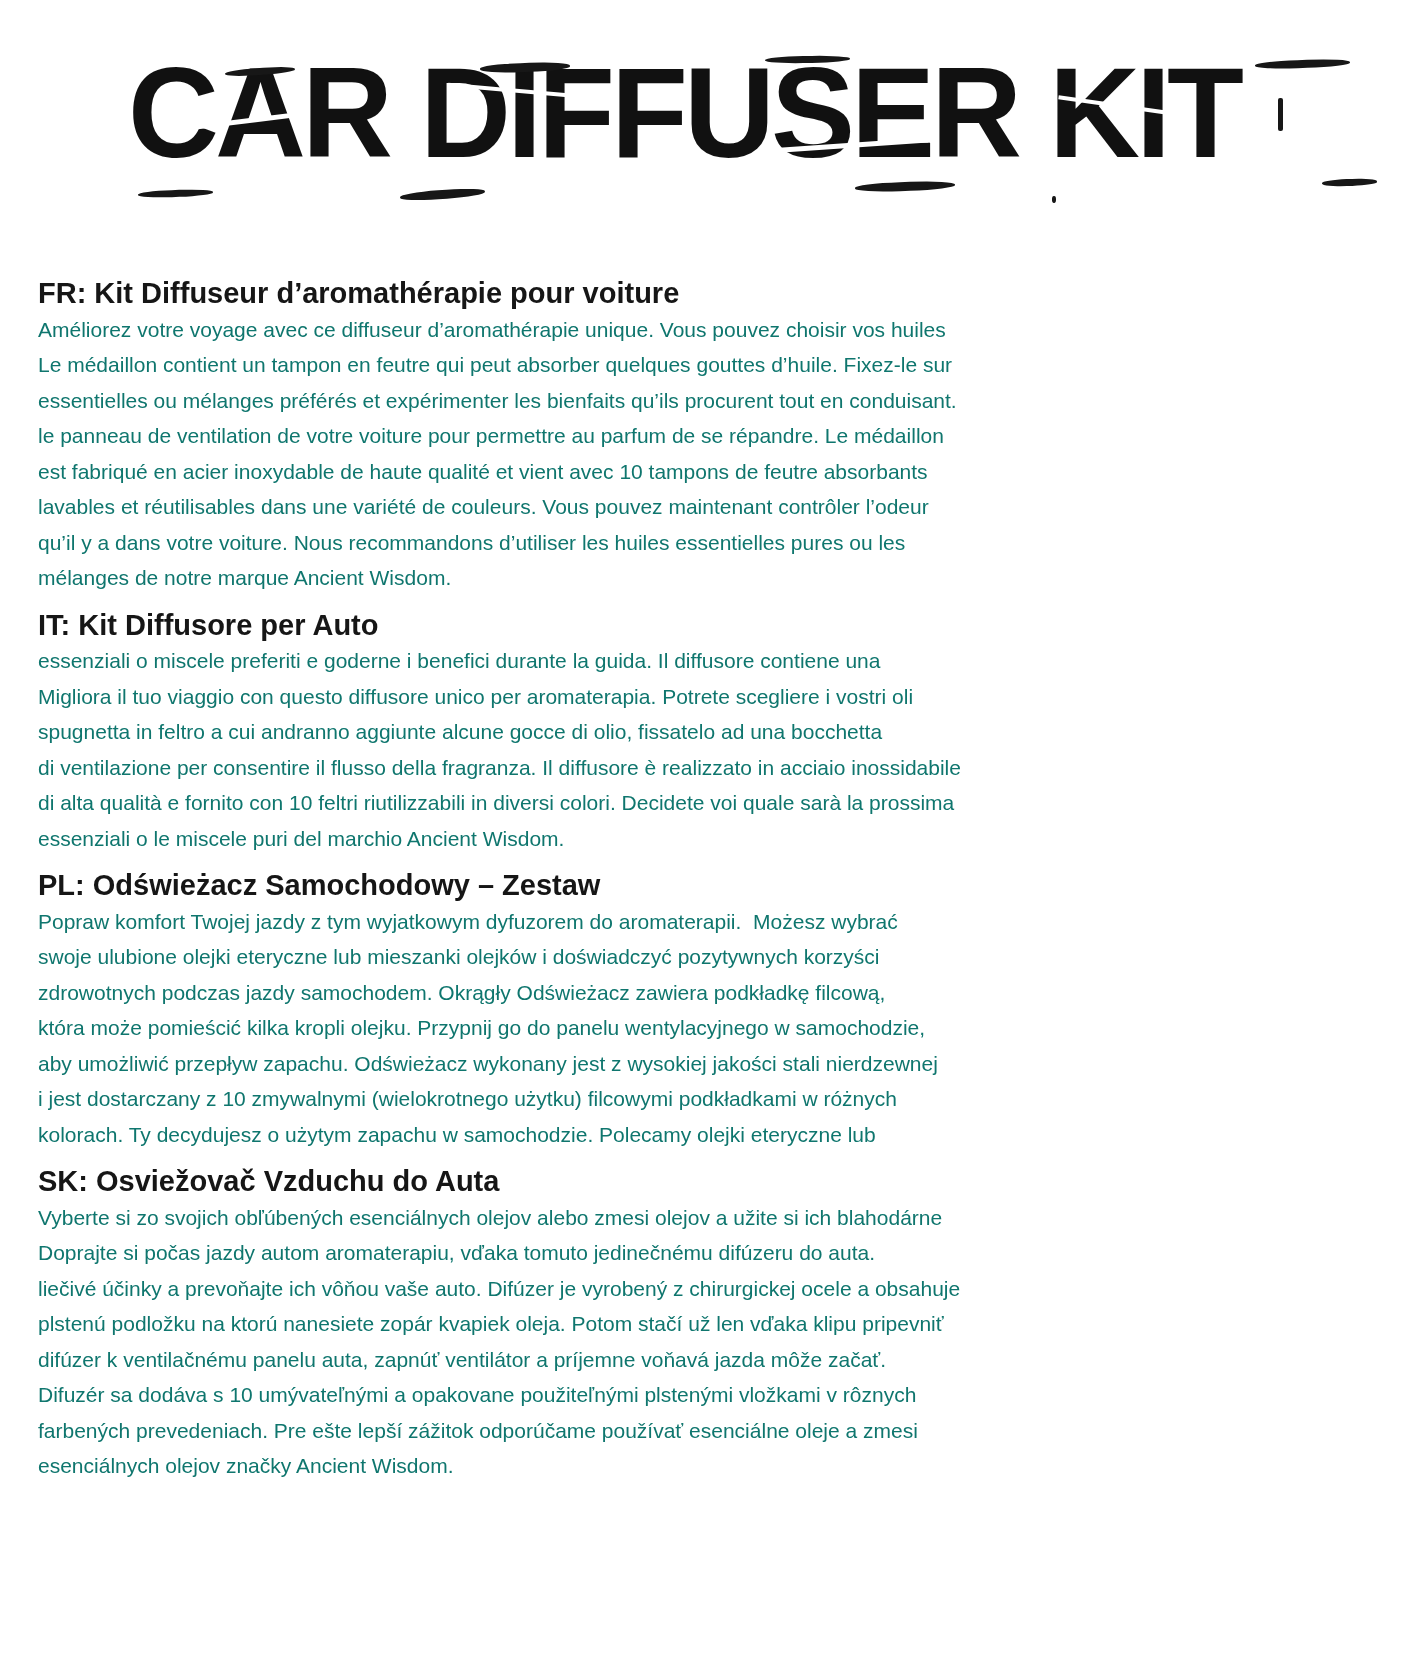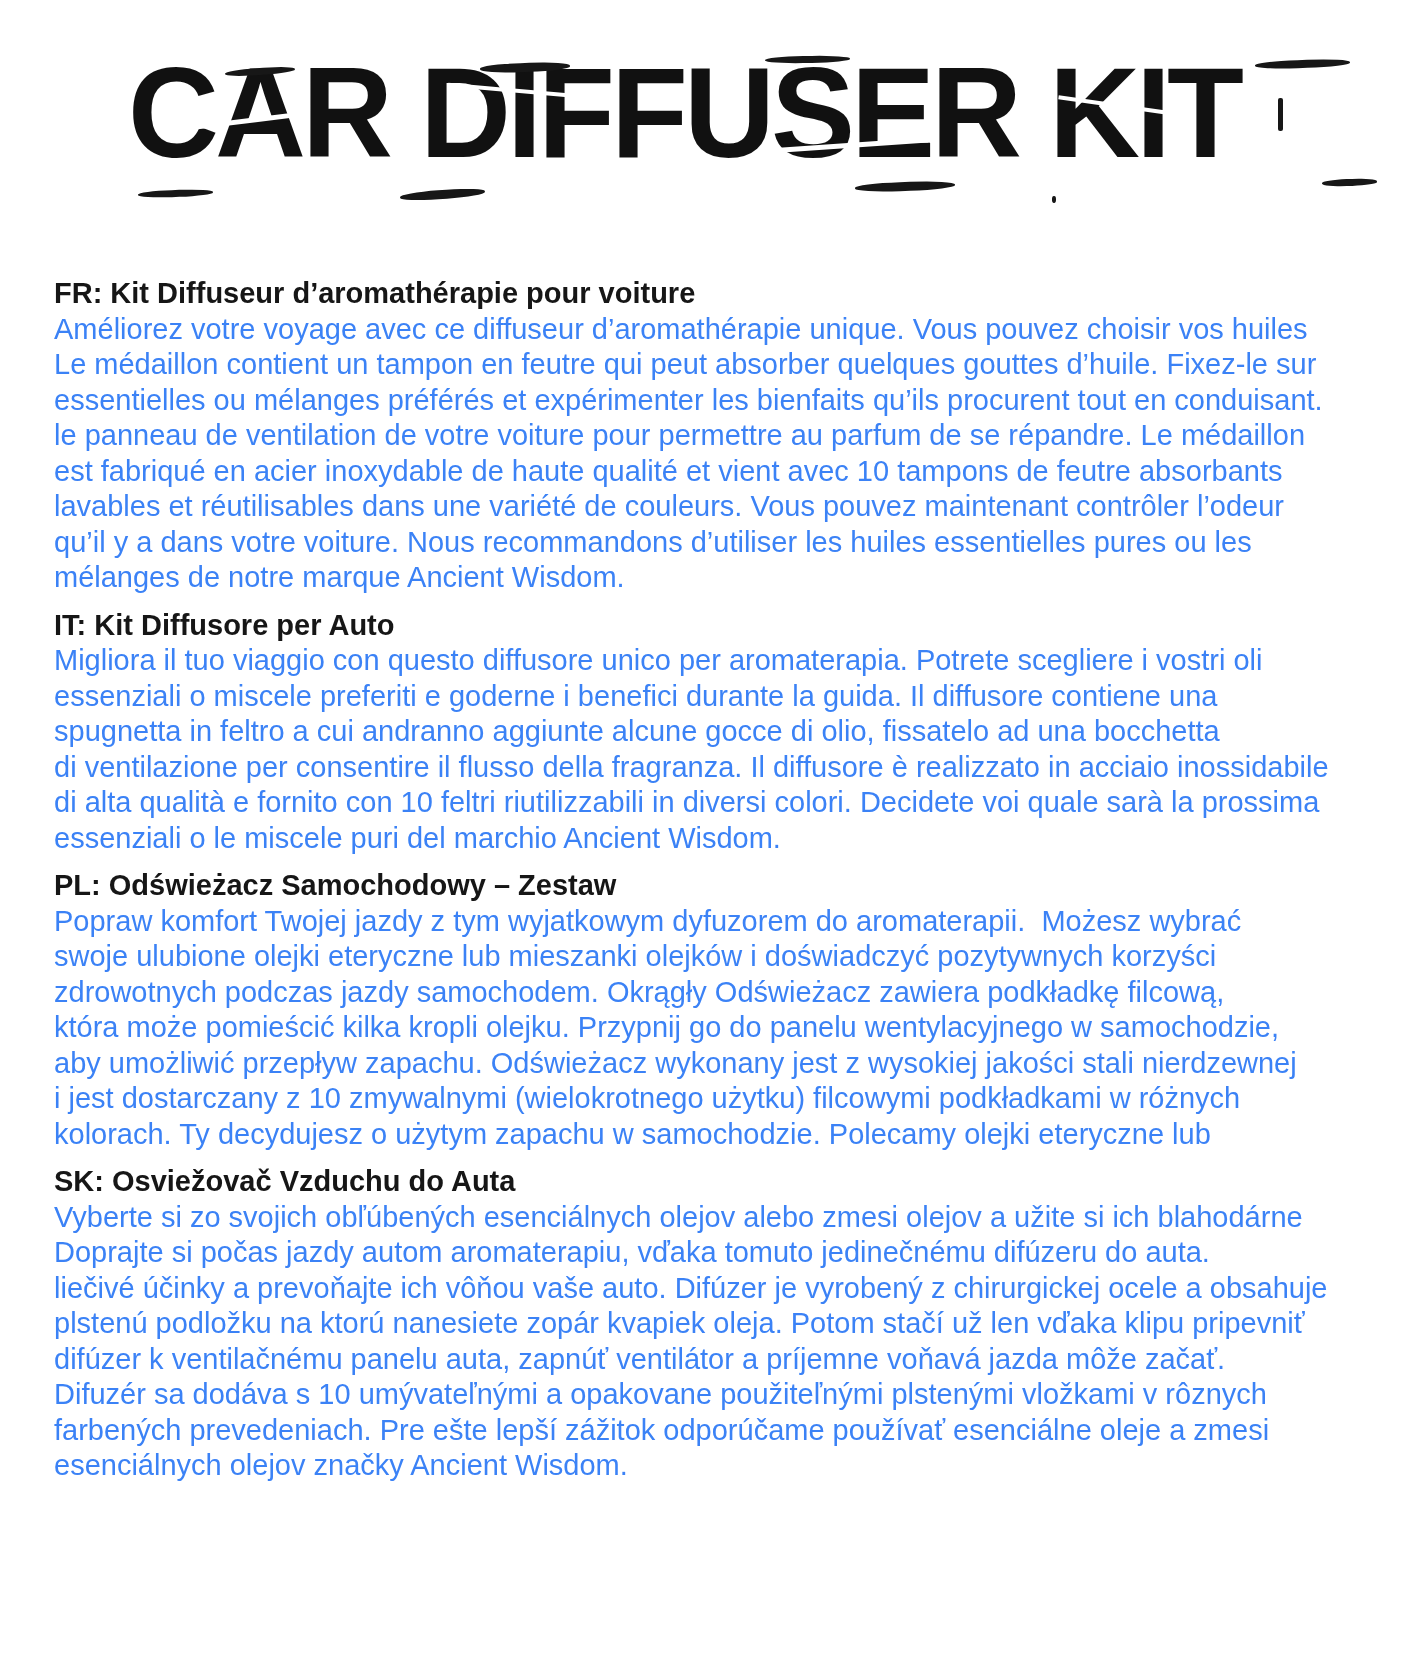--- a/index.html
+++ b/index.html
@@ -67,39 +67,39 @@
     left: 1278px;
     top: 98px;
     width: 5px;
     height: 33px;
     background: #171717;
     border-radius: 2px;
   }
   
   .content {
     position: absolute;
-    left: 54px;
+    left: 38px;
     top: 276px;
     width: 1350px;
   }
   .lang-section + .lang-section {
     margin-top: 12px;
   }
   .section-heading {
     font-size: 29px;
     line-height: 35.5px;
     font-weight: 700;
     color: #161616;
     white-space: pre;
   }
   .line {
-    font-size: 29px;
+    font-size: 21px;
     line-height: 35.5px;
     font-weight: 400;
-    color: #3b82f6;
+    color: #0f766e;
     white-space: pre;
   }
 </style>
 </head>
 <body>
 
 <div class="page">
 
   <div class="title-wrap">
     <h1 class="page-title">CAR DIFFUSER KIT</h1>
@@ -132,22 +132,22 @@
           <div class="line">est fabriqué en acier inoxydable de haute qualité et vient avec 10 tampons de feutre absorbants</div>
           <div class="line">lavables et réutilisables dans une variété de couleurs. Vous pouvez maintenant contrôler l’odeur</div>
           <div class="line">qu’il y a dans votre voiture. Nous recommandons d’utiliser les huiles essentielles pures ou les</div>
           <div class="line">mélanges de notre marque Ancient Wisdom.</div>
         </div>
     </section>
 
     <section class="lang-section">
       <div class="section-heading">IT: Kit Diffusore per Auto</div>
       <div class="section-body">
+          <div class="line">essenziali o miscele preferiti e goderne i benefici durante la guida. Il diffusore contiene una</div>
           <div class="line">Migliora il tuo viaggio con questo diffusore unico per aromaterapia. Potrete scegliere i vostri oli</div>
-          <div class="line">essenziali o miscele preferiti e goderne i benefici durante la guida. Il diffusore contiene una</div>
           <div class="line">spugnetta in feltro a cui andranno aggiunte alcune gocce di olio, fissatelo ad una bocchetta</div>
           <div class="line">di ventilazione per consentire il flusso della fragranza. Il diffusore è realizzato in acciaio inossidabile</div>
           <div class="line">di alta qualità e fornito con 10 feltri riutilizzabili in diversi colori. Decidete voi quale sarà la prossima</div>
           <div class="line">essenziali o le miscele puri del marchio Ancient Wisdom.</div>
         </div>
     </section>
 
     <section class="lang-section">
       <div class="section-heading">PL: Odświeżacz Samochodowy – Zestaw</div>
       <div class="section-body">

